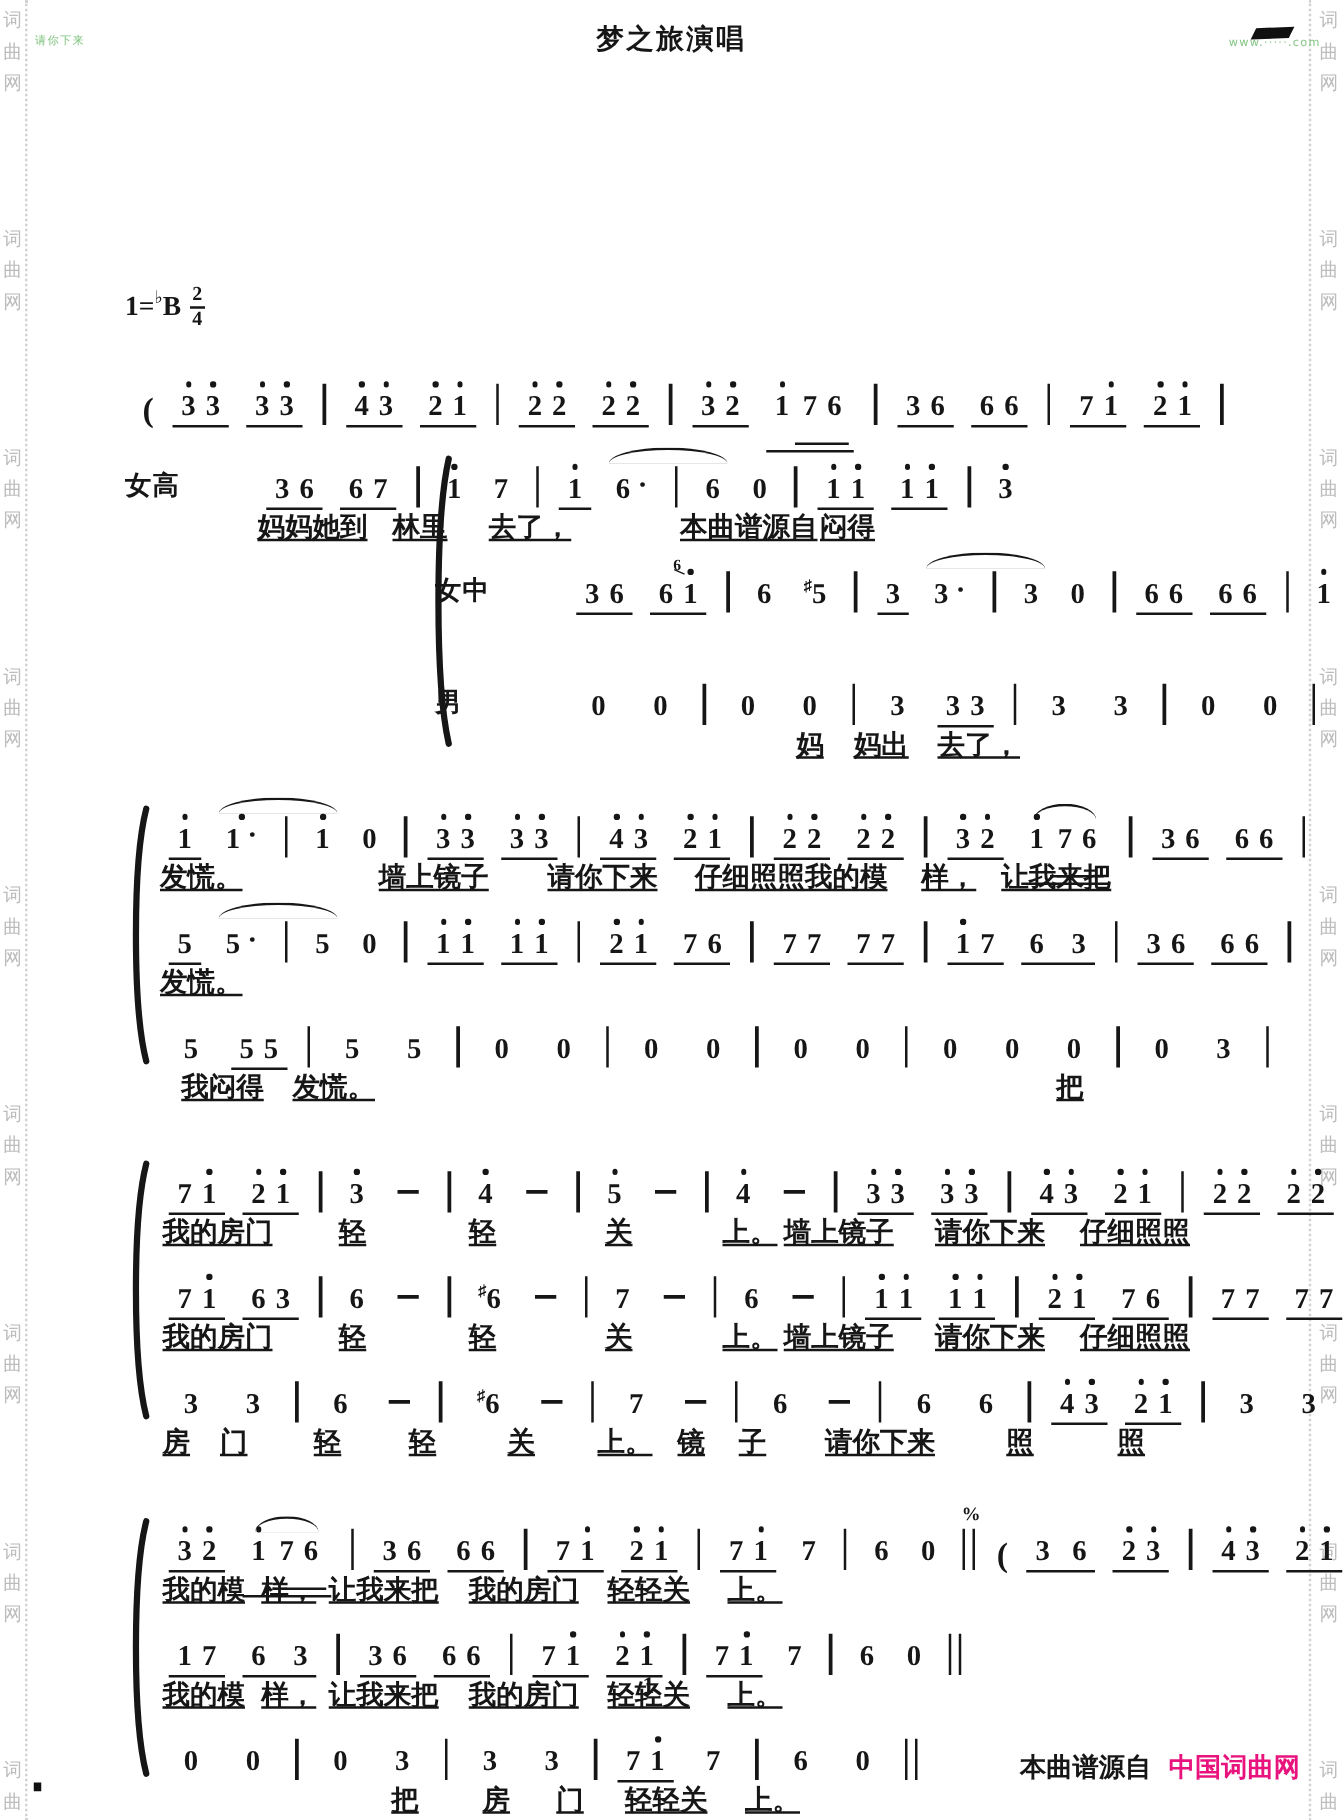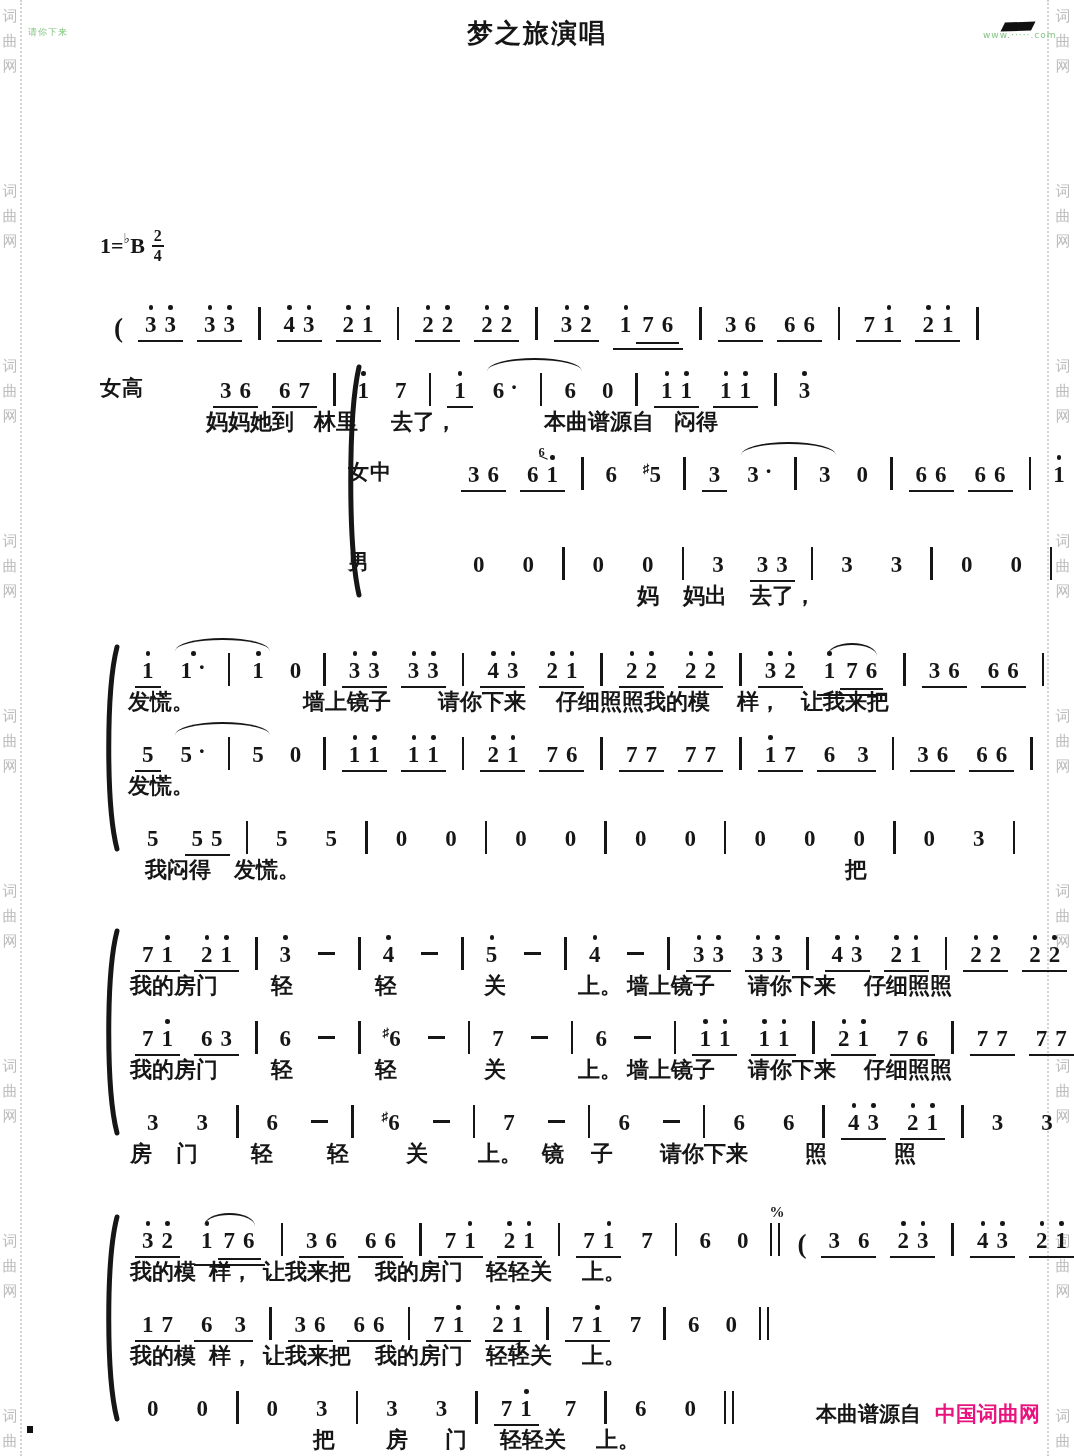--- a/index.html
+++ b/index.html
@@ -27,21 +27,21 @@
           background:#101010; transform:skewX(-28deg) rotate(-2deg);}
   .corner-dot{position:absolute; left:27px; top:1426px; width:6px; height:7px; background:#101010;}
   
   .header{position:relative; height:252px;}
   .title{
     text-align:center; padding-top:66px; font-size:55px; font-weight:900;
     letter-spacing:42px; text-indent:30px; color:#0c0c0c;
     text-shadow:1.2px 0 0 currentColor, 0 1.2px 0 currentColor, 1.2px 1.2px 0 currentColor;
     font-family:"DejaVu Sans",sans-serif;
   }
-  .performer{text-align:center; margin-top:16px; font-size:26px; font-weight:700; letter-spacing:2px;}
+  .performer{text-align:center; margin-top:16px; font-size:22px; font-weight:700; letter-spacing:2px;}
   .credits{position:absolute; right:120px; top:152px; font-size:21px; font-weight:700;
            line-height:33px; text-align:left; white-space:pre;}
   .keysig{position:absolute; left:100px; top:212px; font-weight:700; font-size:22px;
           font-family:"Liberation Serif","DejaVu Serif",serif;}
   .keysig .flat{font-size:14px; vertical-align:10px;}
   .frac{display:inline-block; vertical-align:-8px; margin-left:7px; text-align:center;
         font-size:16px; line-height:1;}
   .frac .num{display:block; border-bottom:2px solid var(--ink); padding:0 2px 1px;}
   .frac .den{display:block; padding-top:1px;}
   
@@ -65,37 +65,37 @@
   .n.hi::before{content:""; position:absolute; top:-8px; left:50%; margin-left:-2px;
      width:4.5px; height:4.5px; border-radius:50%; background:var(--ink);}
   .sh{font-size:13px; vertical-align:9px; font-weight:700;}
   .aug{display:inline-block; margin-left:6px; font-weight:900; transform:translateY(-3px);}
   .grace{position:absolute; top:-17px; left:-8px; font-size:12.5px; font-weight:700;}
   .grace::after{content:""; display:block; width:9px; border-bottom:1.6px solid var(--ink);
      transform:rotate(24deg); margin-top:-2px;}
   .ug{display:inline-block; margin:0 7px; padding:0 3px 4px;
       border-bottom:2.6px solid var(--ink); line-height:1;}
   .ug .n{margin:0 4px;}
-  .ug .ug{margin:0 1px; padding:0 2px 6px; border-bottom:2.6px solid var(--ink);}
+  .ug .ug{margin:0 1px; padding:0 2px 18px; border-bottom:2.6px solid var(--ink);}
   .bar{display:inline-block; width:2.6px; height:33px; background:var(--ink);
        margin:0 9px; vertical-align:-8px;}
   .dbar{display:inline-block; position:relative; width:10px; height:33px;
         border-left:2.6px solid var(--ink); border-right:2.6px solid var(--ink);
         margin:0 9px; vertical-align:-8px;}
   .segno{position:absolute; top:-26px; left:-3px; font-size:15px; font-weight:700;}
   .paren{display:inline-block; font-size:27px; font-weight:700; margin:0 8px; vertical-align:-5px;}
   .dash{display:inline-block; width:17px; height:3.4px; background:var(--ink);
         margin:0 14px; vertical-align:7px;}
   .gapx{display:inline-block;}
   .arcw{display:inline-block; position:relative;}
   .arcw::before{content:""; position:absolute; left:7px; right:7px; top:-15px; height:11px;
      border-top:2.4px solid var(--ink); border-radius:50% 50% 0 0 / 100% 100% 0 0;}
   .ug .arcw::before{top:-16px;}
   .lyr{display:flex; white-space:nowrap; margin-top:1px; height:29px;
-       font-size:22px; font-weight:700;}
+       font-size:22px; font-weight:700;text-decoration:underline;}
   .lyrchunk{flex:none;}
   
   .pagenum{position:absolute; left:514px; top:1338px; font-size:19px; font-weight:700;
            font-family:"Liberation Serif","DejaVu Serif",serif;}
   .footer{position:absolute; right:34px; top:1400px; font-size:21px; font-weight:700;
           white-space:nowrap;}
   .footer .brand{color:var(--pink); margin-left:14px;}
 </style>
 </head>
 <body>
@@ -217,21 +217,21 @@
       </svg>
       <div class="vrow" style="margin-bottom: 12px;">
         <div class="vlabel">女高</div>
         <div class="noteszone">
           <div class="notesline"><span class="ug"><span class="n">3</span><span class="n">6</span></span><span class="ug"><span class="n">6</span><span class="n">7</span></span><span class="bar"></span><span class="n hi">1</span><span class="n">7</span><span class="bar"></span><span class="ug"><span class="n hi">1</span></span><span class="arcw"><span class="n">6<span class="aug">·</span></span><span class="bar"></span><span class="n">6</span></span><span class="n">0</span><span class="bar"></span><span class="ug"><span class="n hi">1</span><span class="n hi">1</span></span><span class="ug"><span class="n hi">1</span><span class="n hi">1</span></span><span class="bar"></span><span class="n hi">3</span></div>
           <div class="lyr">
             <span class="lyrchunk" style="margin-left: 0px;">妈妈她到</span>
             <span class="lyrchunk" style="margin-left: 20px;">林里</span>
             <span class="lyrchunk" style="margin-left: 33px;">去了，</span>
             <span class="lyrchunk" style="margin-left: 87px;">本曲谱源自</span>
-            <span class="lyrchunk" style="margin-left: 20px;">闷得</span>
+            <span class="lyrchunk" style="margin-left: 2px;">闷得</span>
           </div>
         </div>
       </div>
       <div class="vrow" style="margin-bottom: 48px;">
         <div class="leadzone"></div>
         <div class="vlabel">女中</div>
         <div class="noteszone">
           <div class="notesline"><span class="ug"><span class="n">3</span><span class="n">6</span></span><span class="ug"><span class="n">6</span><span class="n hi">1<span class="grace">6</span></span></span><span class="bar"></span><span class="n">6</span><span class="n"><span class="sh">♯</span>5</span><span class="bar"></span><span class="ug"><span class="n">3</span></span><span class="arcw"><span class="n">3<span class="aug">·</span></span><span class="bar"></span><span class="n">3</span></span><span class="n">0</span><span class="bar"></span><span class="ug"><span class="n">6</span><span class="n">6</span></span><span class="ug"><span class="n">6</span><span class="n">6</span></span><span class="bar"></span><span class="n hi">1</span></div>
         </div>
       </div>

